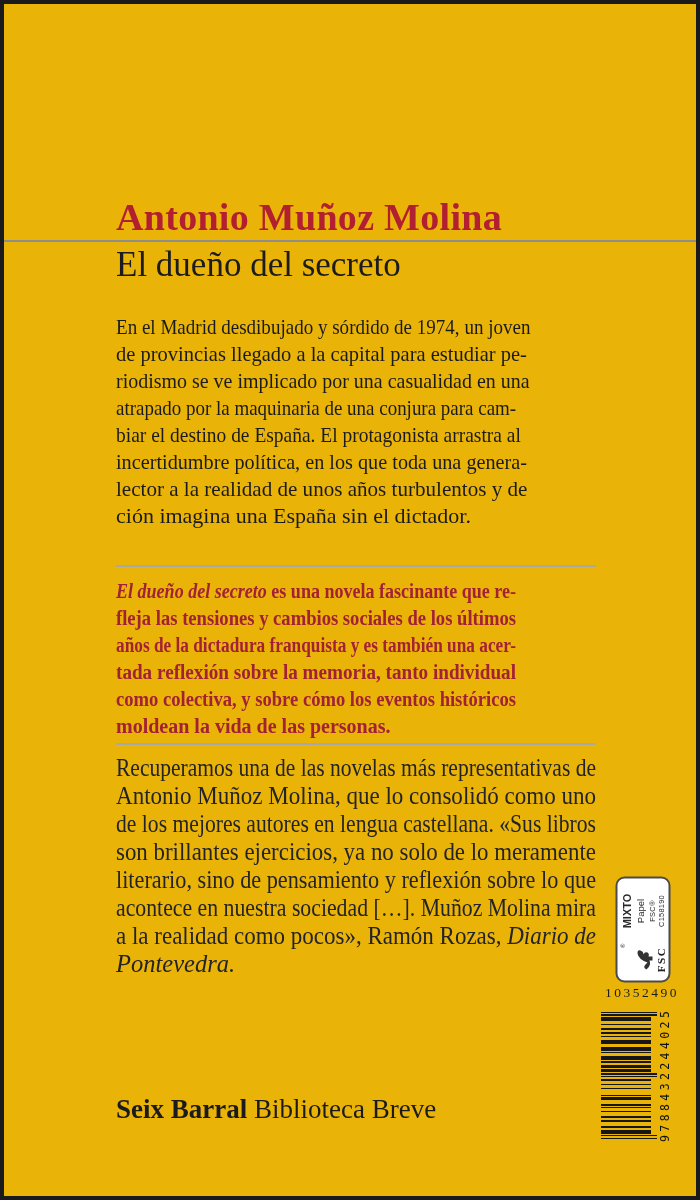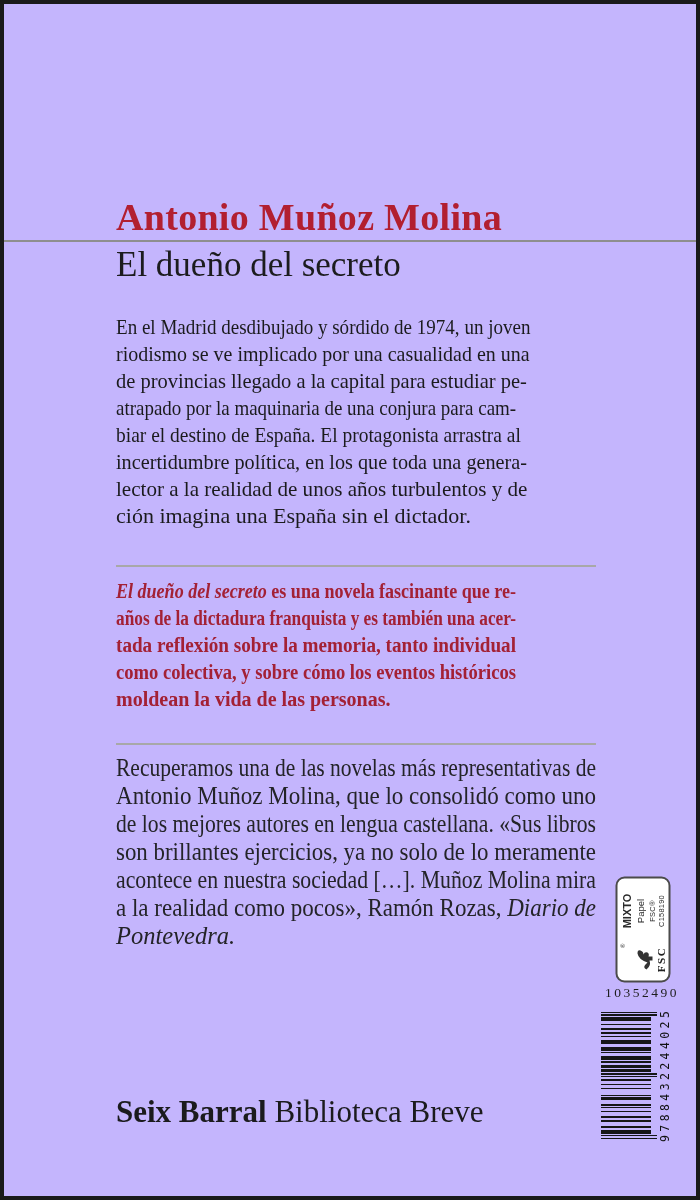--- a/index.html
+++ b/index.html
@@ -1,18 +1,18 @@
 <!DOCTYPE html>
 <html style="--author-red: #b21f30; --review-red: #a32135;"><head>
 <meta charset="utf-8">
 <style>
   html,body{margin:0;padding:0;background:#e9e9e9;}
   .page{
     position:relative;width:700px;height:1200px;margin:0 auto;
-    background:#c4b5fd;border:4px solid #1a1a1a;box-sizing:border-box;
+    background:#eab308;border:4px solid #1a1a1a;box-sizing:border-box;
     font-family:"Liberation Serif","DejaVu Serif",serif;overflow:hidden;
   }
   .author{
     position:absolute;left:112px;top:191px;font-size:38px;font-weight:bold;
     color:var(--author-red,#b21f30);letter-spacing:.3px;white-space:nowrap;z-index:2;
   }
   .toprule{position:absolute;left:0;width:700px;top:236px;height:2px;background:#8e8e8e;z-index:1;}
   .title{
     position:absolute;left:112px;top:241px;font-size:35px;color:#1c1c1e;white-space:nowrap;
   }
@@ -22,21 +22,21 @@
   #p1{top:309px;}
   .p-bold .line{height:27px;line-height:27px;font-size:22px;font-weight:normal;color:#1b1b1d;}
   #p2{top:574px;}
   .p-red .line{height:27px;line-height:27px;font-size:20px;font-weight:bold;color:var(--review-red,#a32135);}
   #p3{top:750px;}
   .p-serif .line{height:28px;line-height:28px;font-size:24.5px;color:#242428;}
   .it{font-style:italic;}
   .rule{position:absolute;left:112px;width:480px;height:2px;background:#a8a8a8;}
   #rule1{top:561px;}
   #rule2{top:739px;}
-  .footer{position:absolute;left:112px;top:1090px;font-size:31px;color:#1b1b1d;white-space:nowrap;}
+  .footer{position:absolute;left:112px;top:1090px;font-size:27px;color:#1b1b1d;white-space:nowrap;}
   .footer .b{font-weight:bold;}
 
   
   .fsc-wrap{position:absolute;left:611px;top:872px;width:55px;height:106px;}
   .fsc{
     position:absolute;width:106px;height:55px;left:-25.5px;top:25.5px;
     transform:rotate(-90deg);border:2px solid #4b4b4b;border-radius:9px;
     box-sizing:border-box;background:#fff;display:flex;align-items:stretch;
     padding:3px 5px;gap:5px;
   }
@@ -66,46 +66,48 @@
 <body>
 
 <div class="page">
 
   <div class="toprule"></div>
   <div class="author">Antonio Muñoz Molina</div>
   <div class="title">El dueño del secreto</div>
 
   <div class="para p-bold" id="p1">
       <div class="line"><span class="line-in" style="transform: scaleX(0.8652);"><span>En el Madrid desdibujado y sórdido de 1974, un joven</span></span></div>
+      <div class="line"><span class="line-in" style="transform: scaleX(0.9318);"><span>de provincias llegado a la capital para estudiar pe-</span></span></div>
       <div class="line"><span class="line-in" style="transform: scaleX(0.9074);"><span>riodismo se ve implicado por una casualidad en una</span></span></div>
-      <div class="line"><span class="line-in" style="transform: scaleX(0.9318);"><span>de provincias llegado a la capital para estudiar pe-</span></span></div>
       <div class="line"><span class="line-in" style="transform: scaleX(0.8619);"><span>atrapado por la maquinaria de una conjura para cam-</span></span></div>
       <div class="line"><span class="line-in" style="transform: scaleX(0.8848);"><span>biar el destino de España. El protagonista arrastra al</span></span></div>
       <div class="line"><span class="line-in" style="transform: scaleX(0.9191);"><span>incertidumbre política, en los que toda una genera-</span></span></div>
       <div class="line"><span class="line-in" style="transform: scaleX(0.9578);"><span>lector a la realidad de unos años turbulentos y de</span></span></div>
       <div class="line"><span class="line-in no-stretch" style="transform: scaleX(1);"><span>ción imagina una España sin el dictador.</span></span></div>
     </div>
 
   <div class="rule" id="rule1"></div>
 
   <div class="para p-red" id="p2">
       <div class="line"><span class="line-in" style="transform: scaleX(0.9019);"><span class="it">El dueño del secreto</span><span> es una novela fascinante que re-</span></span></div>
+      <div class="line"><span class="line-in" style="transform: scaleX(0.9302);"><span>fleja las tensiones y cambios sociales de los últimos</span></span></div>
       <div class="line"><span class="line-in" style="transform: scaleX(0.8636);"><span>años de la dictadura franquista y es también una acer-</span></span></div>
       <div class="line"><span class="line-in" style="transform: scaleX(0.9578);"><span>tada reflexión sobre la memoria, tanto individual</span></span></div>
       <div class="line"><span class="line-in" style="transform: scaleX(0.9288);"><span>como colectiva, y sobre cómo los eventos históricos</span></span></div>
       <div class="line"><span class="line-in no-stretch" style="transform: scaleX(1);"><span>moldean la vida de las personas.</span></span></div>
     </div>
 
   <div class="rule" id="rule2"></div>
 
   <div class="para p-serif" id="p3">
       <div class="line"><span class="line-in" style="transform: scaleX(0.8786);"><span>Recuperamos una de las novelas más representativas de</span></span></div>
       <div class="line"><span class="line-in" style="transform: scaleX(0.9405);"><span>Antonio Muñoz Molina, que lo consolidó como uno</span></span></div>
       <div class="line"><span class="line-in" style="transform: scaleX(0.883);"><span>de los mejores autores en lengua castellana. «Sus libros</span></span></div>
       <div class="line"><span class="line-in" style="transform: scaleX(0.9344);"><span>son brillantes ejercicios, ya no solo de lo meramente</span></span></div>
+      <div class="line"><span class="line-in" style="transform: scaleX(0.908);"><span>literario, sino de pensamiento y reflexión sobre lo que</span></span></div>
       <div class="line"><span class="line-in" style="transform: scaleX(0.8886);"><span>acontece en nuestra sociedad […]. Muñoz Molina mira</span></span></div>
       <div class="line"><span class="line-in" style="transform: scaleX(0.9381);"><span>a la realidad como pocos», Ramón Rozas, </span><span class="it">Diario de</span></span></div>
       <div class="line"><span class="line-in no-stretch" style="transform: scaleX(1);"><span class="it">Pontevedra.</span></span></div>
     </div>
 
   <div class="fsc-wrap">
     <div class="fsc">
       <div class="fsc-logo">
         <span class="fsc-reg">®</span>
         <svg width="24" height="22" viewBox="0 0 24 22" aria-hidden="true">

